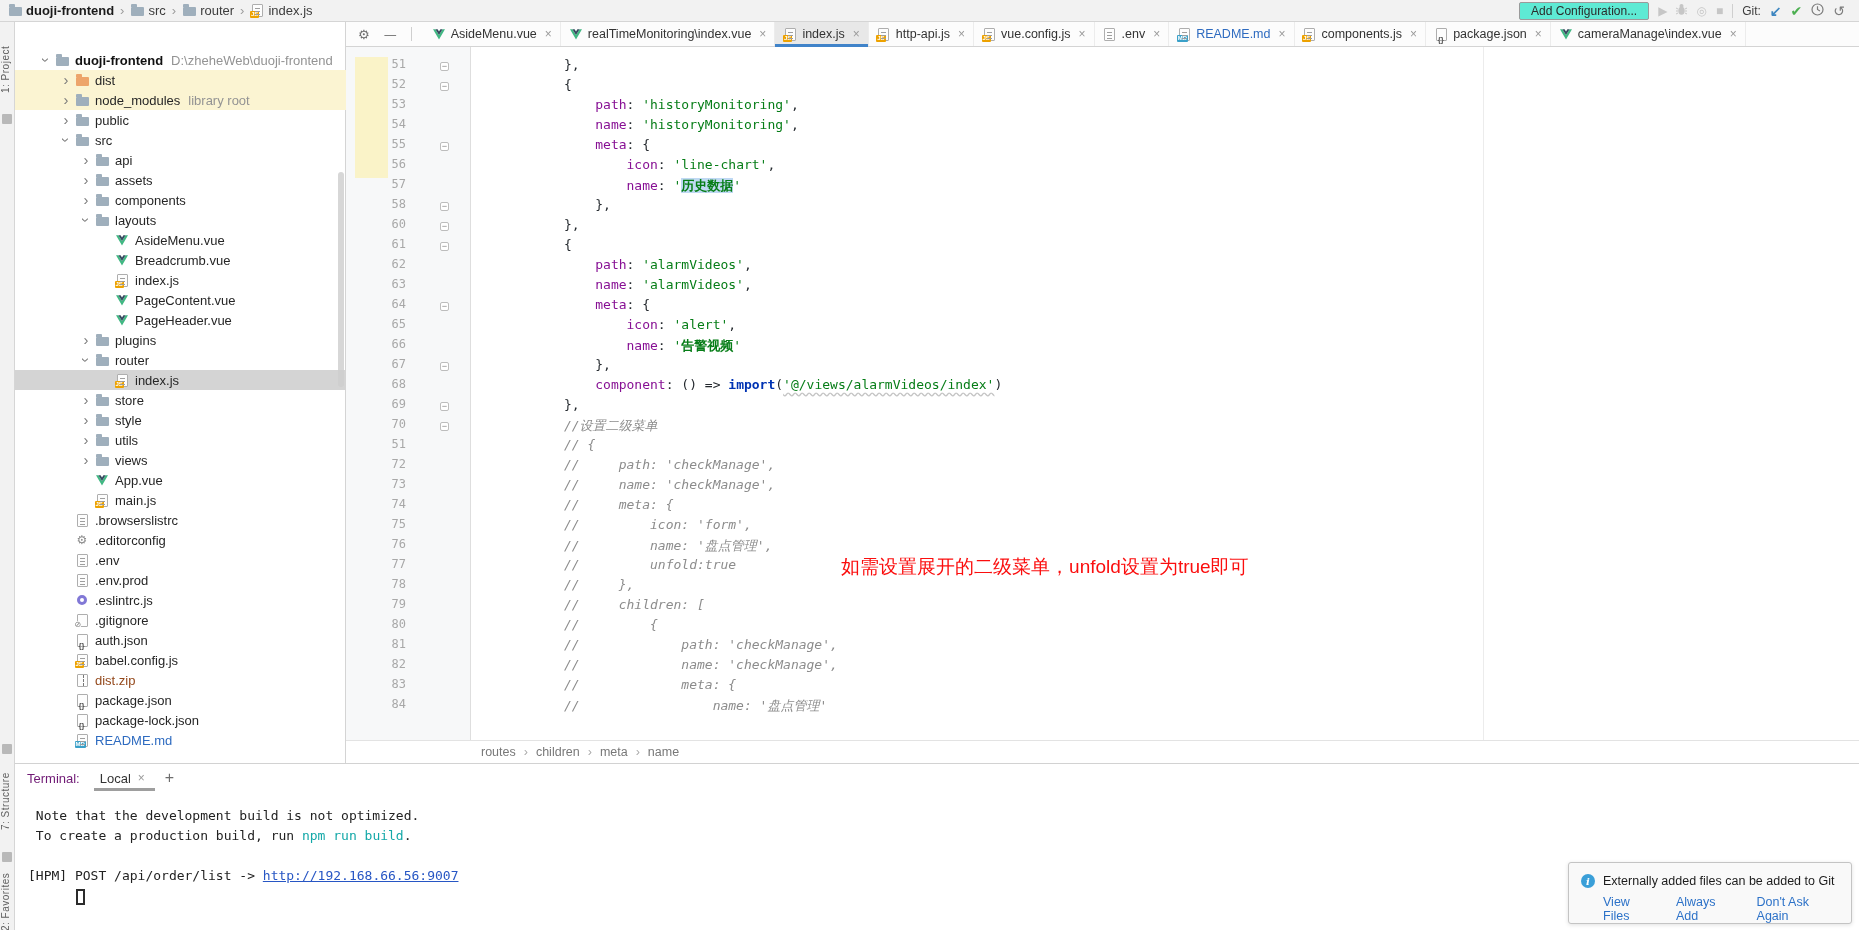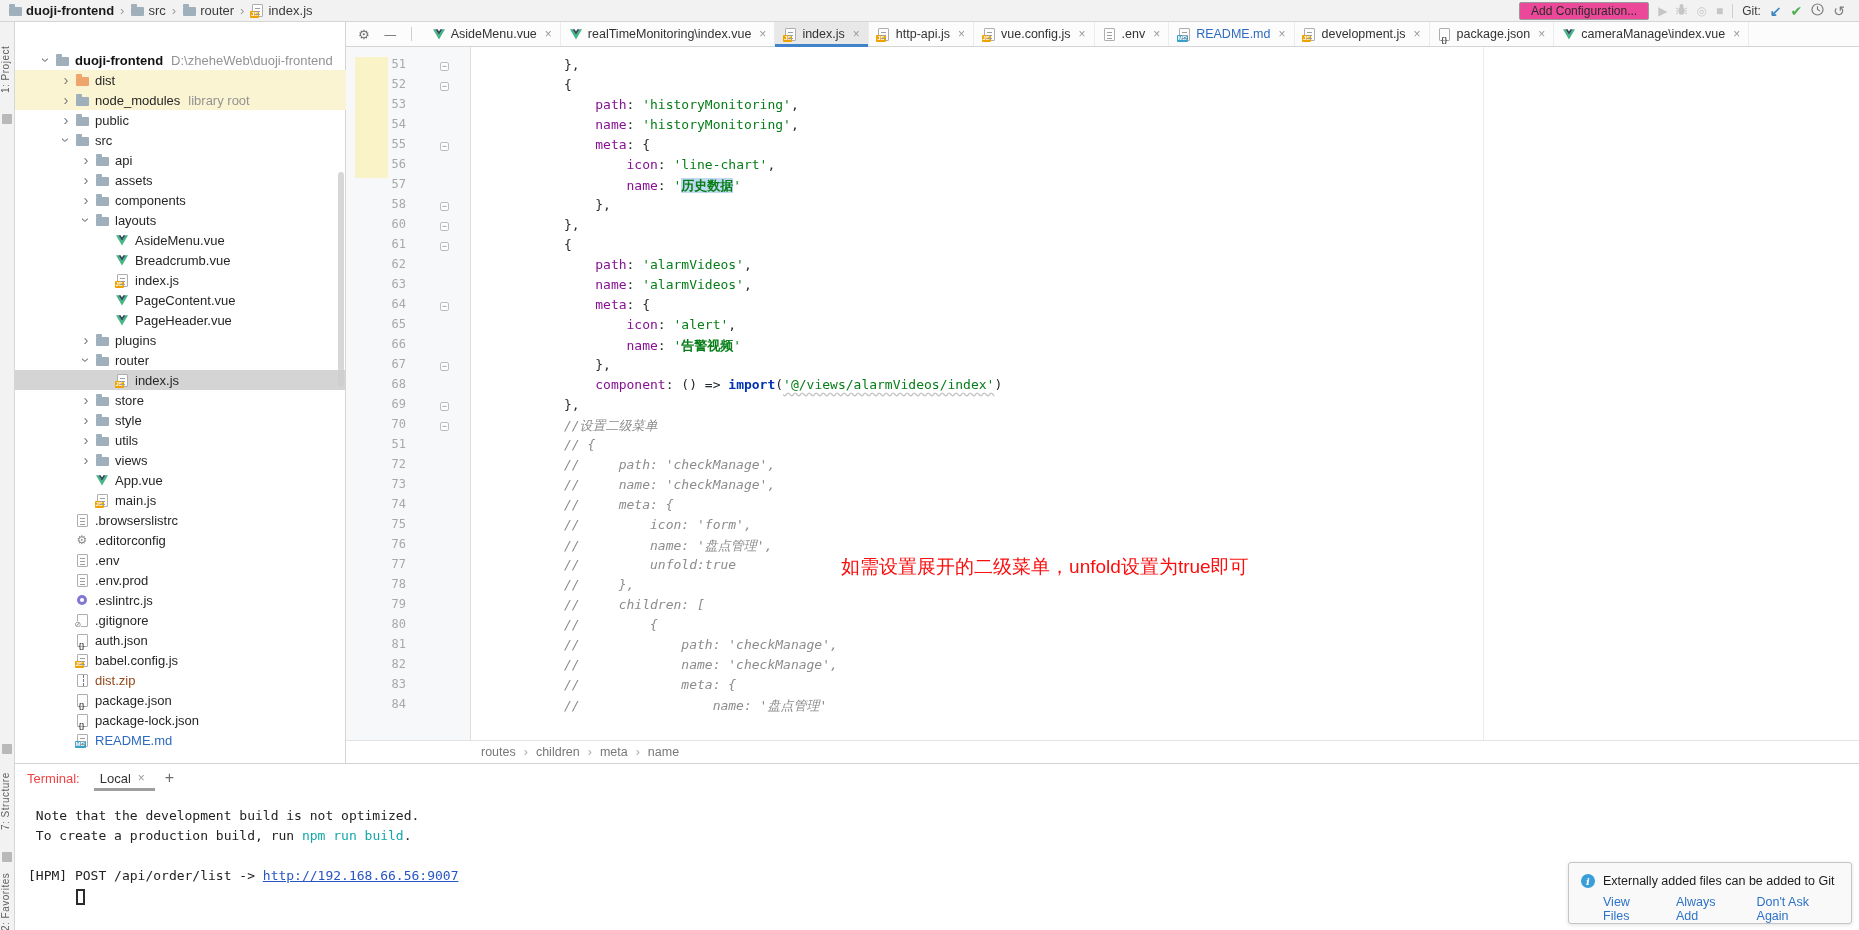--- a/index.html
+++ b/index.html
@@ -6,21 +6,21 @@
   html,body { width:1859px; height:930px; overflow:hidden; font-family:"Liberation Sans",sans-serif; background:#fff; }
   #ide { position:relative; width:1859px; height:930px; background:#fff; font-size:13px; color:#262626; }
 
   
   #topbar { position:absolute; left:0; top:0; width:1859px; height:22px; background:#f2f2f2; border-bottom:1px solid #d5d5d5; display:flex; align-items:center; padding-left:8px; }
   .crumbs { display:flex; align-items:center; gap:4px; }
   .crumb { display:flex; align-items:center; gap:4px; color:#3c3c3c; }
   .crumb.first .crumb-label { font-weight:bold; color:#1a1a1a; }
   .crumb-sep { color:#9c9c9c; font-size:13px; margin:0 2px; }
   #topbar-right { margin-left:auto; display:flex; align-items:center; gap:9px; padding-right:14px; }
-  #add-config { border:1px solid #9a9a9a; background:#ec4899; border-radius:2px; font-size:12px; color:#2b2b2b; padding:1px 11px; height:18px; line-height:15px; }
+  #add-config { border:1px solid #9a9a9a; background:#5eead4; border-radius:2px; font-size:12px; color:#2b2b2b; padding:1px 11px; height:18px; line-height:15px; }
   .run-ic { color:#c6c6c6; font-size:12px; }
   .vbar { width:1px; height:14px; background:#cfcfcf; }
   #git-label { color:#3c3c3c; font-size:12px; }
   .git-ic { font-size:14px; line-height:14px; }
   .ic-update { color:#3e86c0; font-weight:bold; }
   .ic-commit { color:#4caf50; }
   .ic-gray { color:#7c7c7c; }
 
   
   #toolstrip { position:absolute; left:0; top:22px; width:15px; height:908px; background:#f2f2f2; border-right:1px solid #d6d6d6; }
@@ -89,21 +89,21 @@
   .tk-su { text-decoration:underline wavy #c4c4c4; text-underline-offset:3px; }
   .tk-kw { color:#0033b3; font-weight:bold; }
   .tk-c { color:#8c8c8c; font-style:italic; }
   .annotation { margin-left:105px; color:#fb0e0e; font:19px/20px "Liberation Sans",sans-serif; vertical-align:top; }
   #editor-crumbs { position:absolute; left:0; right:0; bottom:0; height:23px; background:#fff; border-top:1px solid #e3e3e3; display:flex; align-items:center; padding-left:135px; gap:8px; font-size:12.5px; color:#787878; }
   #editor-crumbs .sep { color:#aaa; }
 
   
   #terminal { position:absolute; left:15px; top:763px; width:1844px; height:167px; background:#fff; border-top:1px solid #d2d2d2; }
   #term-header { height:28px; display:flex; align-items:center; padding-left:12px; gap:18px; }
-  #term-title { color:#ef4444;text-align:right; }
+  #term-title { color:#701a75;text-align:right; }
   .term-tab { position:relative; color:#333; padding:5px 2px; display:flex; gap:7px; align-items:center; }
   .term-tab .underline { position:absolute; left:-4px; right:-8px; bottom:0; height:3px; background:#9e9e9e; }
   .term-x { color:#9a9a9a; font-size:12px; }
   #term-plus { color:#6e6e6e; font-size:16px; }
   #term-body { padding:14px 0 0 13px; font:13px/20px "DejaVu Sans Mono","DejaVu Sans",monospace; color:#222; }
   .tline { height:20px; white-space:pre; }
   .tt-c { color:#13a8a8; }
   .tt-l { color:#2756c4; text-decoration:underline; }
   #cursor { display:inline-block; width:9px; height:16px; border:2px solid #2b2b2b; margin-left:48px; vertical-align:middle; }
 
@@ -543,21 +543,21 @@
             </span>
             <span class="tab-label" style="color: rgb(46, 107, 192);">README.md</span>
             <span class="tab-close">×</span>
           </div>
           <div class="tab">
             <span class="ic ic-js">
               <span class="pg pg-lines">
                 <span class="badge js">JS</span>
               </span>
             </span>
-            <span class="tab-label">development.js</span>
+            <span class="tab-label">components.js</span>
             <span class="tab-close">×</span>
           </div>
           <div class="tab">
             <span class="ic ic-json">
               <span class="pg">
                 <span class="badge txt">{}</span>
               </span>
             </span>
             <span class="tab-label">package.json</span>
             <span class="tab-close">×</span>

